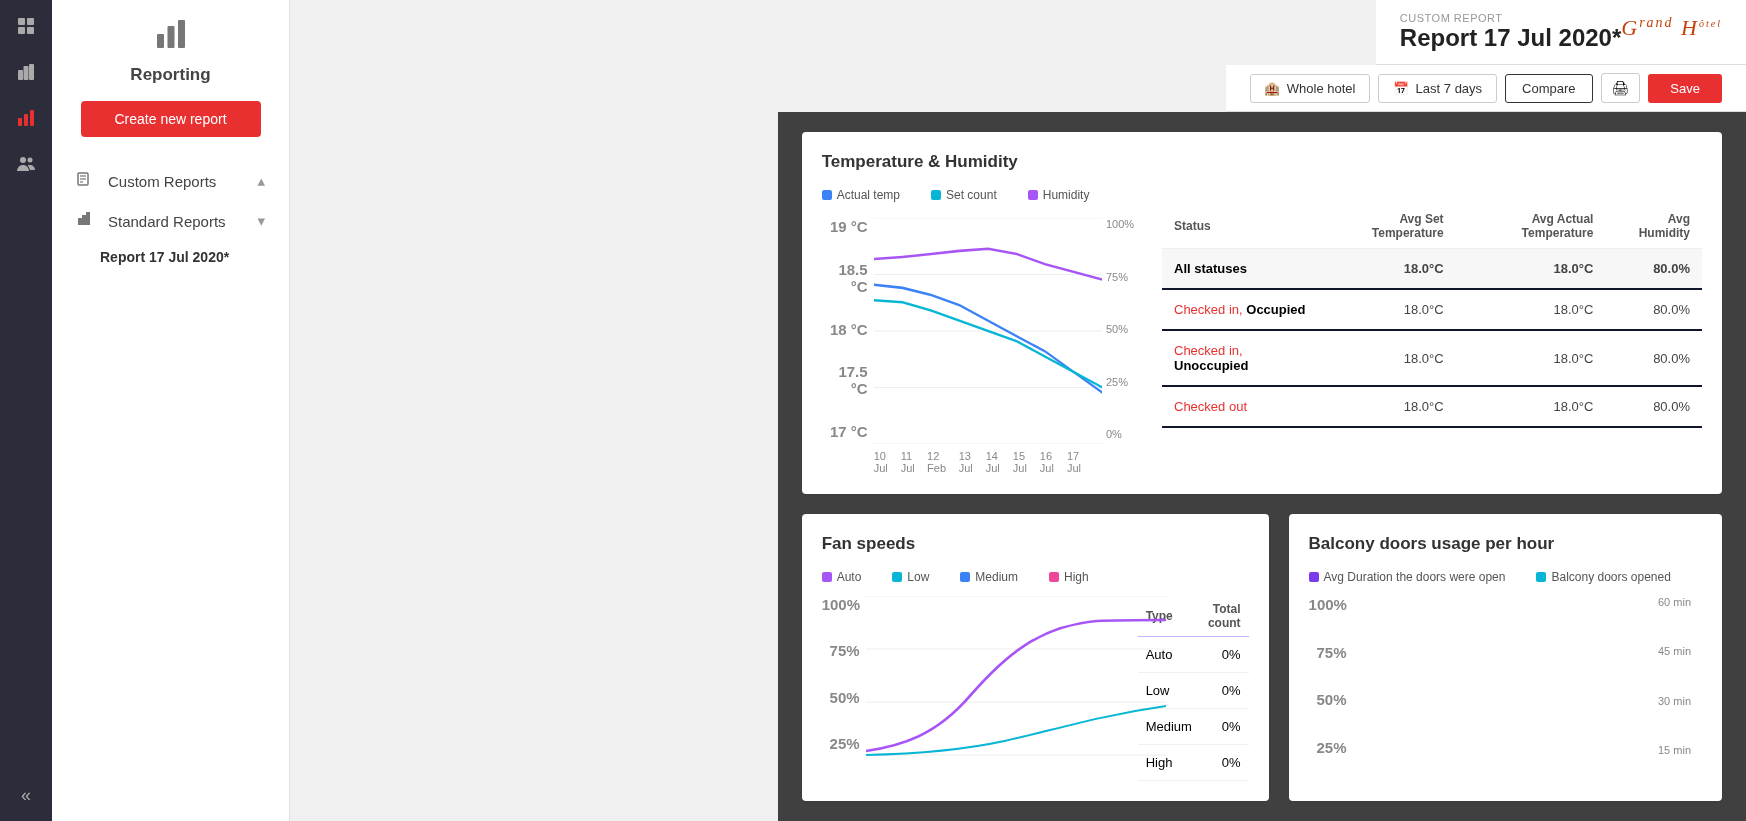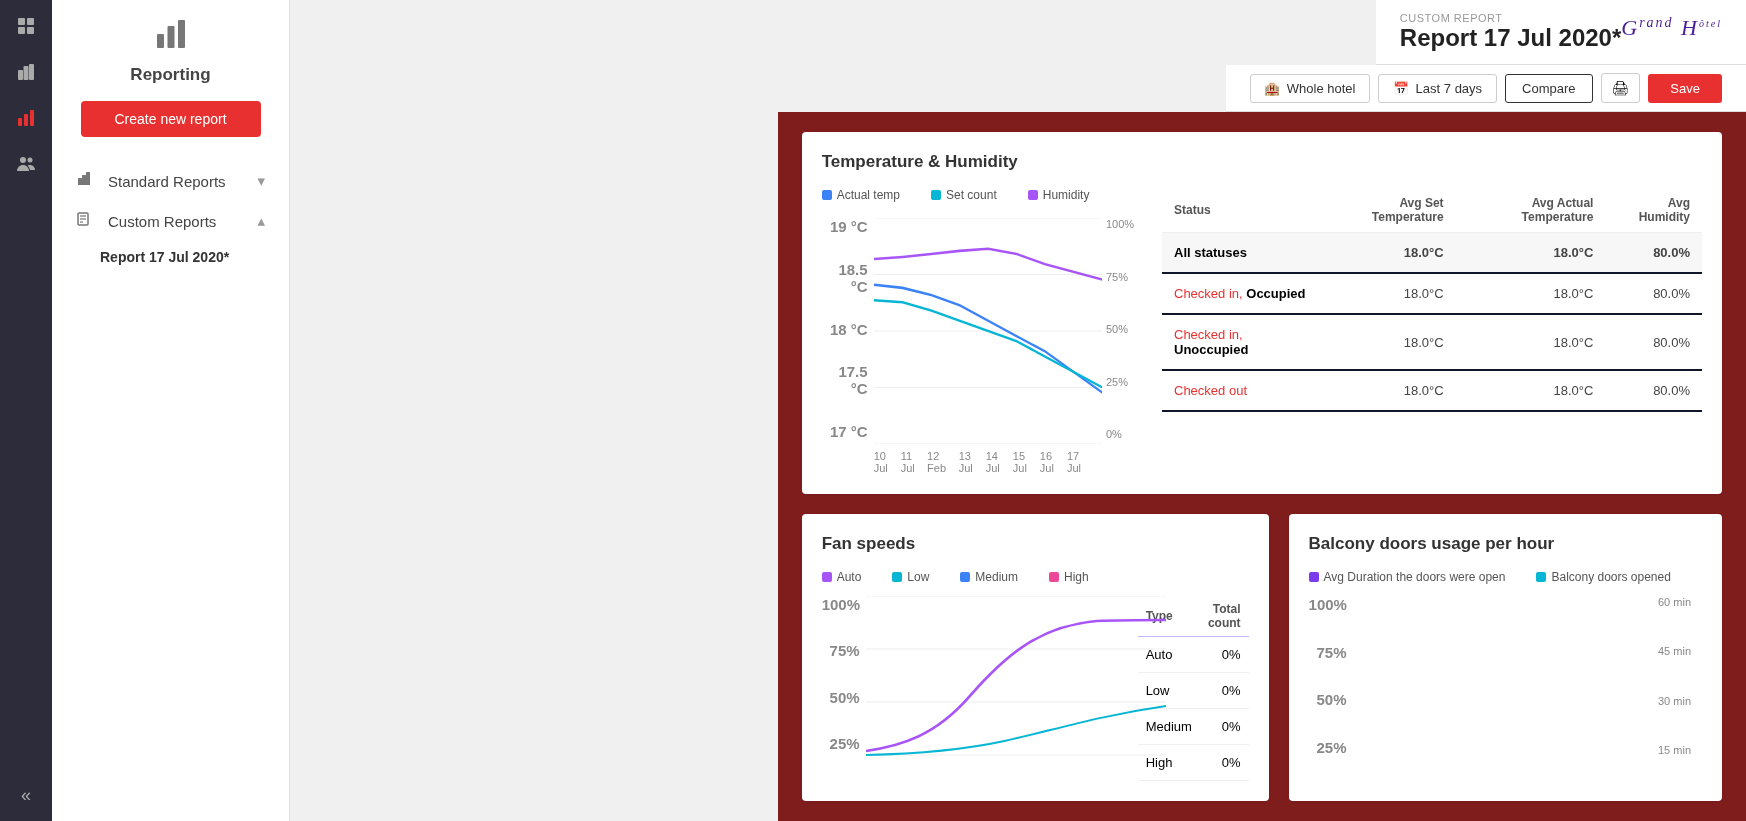--- a/index.html
+++ b/index.html
@@ -68,21 +68,21 @@
       padding: 12px 24px;
       border-bottom: 1px solid #ddd;
       display: flex;
       align-items: center;
       justify-content: space-between;
     }
     .report-meta { display: flex; flex-direction: column; }
     .report-label { font-size: 11px; color: #999; text-transform: uppercase; letter-spacing: 0.5px; }
     .report-title { font-size: 24px; font-weight: 600; color: #222; }
     .header-right { display: flex; align-items: center; gap: 12px; }
-    .hotel-logo { font-size: 22px; font-family: Georgia, serif; letter-spacing: 1px; color: #4c1d95; }
+    .hotel-logo { font-size: 22px; font-family: Georgia, serif; letter-spacing: 1px; color: #c2410c; }
     .hotel-logo span { font-size: 14px; vertical-align: super; }
 
     .toolbar {
       background: #fff;
       padding: 8px 24px;
       border-bottom: 1px solid #ddd;
       display: flex;
       align-items: center;
       gap: 8px;
     }
@@ -103,37 +103,37 @@
     .print-btn {
       padding: 6px 10px; border: 1px solid #ccc; border-radius: 3px;
       background: #fff; cursor: pointer; font-size: 14px;
     }
 
     
     .content-area {
       flex: 1;
       overflow-y: auto;
       padding: 20px 24px;
-      background: #7f1d1d;
+      background: #404040;
     }
 
     
     .card {
       background: #fff;
       border-radius: 4px;
       padding: 20px;
       margin-bottom: 20px;
       box-shadow: 0 1px 3px rgba(0,0,0,0.08);
     }
     .card-title { font-size: 17px; font-weight: 600; color: #333; margin-bottom: 16px; }
 
     
     .chart-with-table { display: flex; gap: 20px; }
     .chart-area { flex: 1; min-width: 0; }
-    .table-area { width: 540px; flex-shrink: 0; }
+    .table-area { width: 540px; flex-shrink: 0; margin-top: 16px; }
 
     
     .legend { display: flex; gap: 31px; margin-bottom: 12px; flex-wrap: wrap; }
     .legend-item { display: flex; align-items: center; gap: 5px; font-size: 12px; color: #555; }
     .legend-dot { width: 10px; height: 10px; border-radius: 2px; }
 
     
     .chart-svg-wrap { position: relative; width: 100%; height: 260px; }
 
     
@@ -241,47 +241,47 @@
     <svg width="36" height="36" viewBox="0 0 36 36" fill="#777">
       <rect x="4" y="18" width="7" height="14" rx="1"></rect>
         <rect x="14.5" y="10" width="7" height="22" rx="1"></rect>
         <rect x="25" y="4" width="7" height="28" rx="1"></rect>
     </svg>
   </div>
   <div class="sidebar-title">Reporting</div>
   <button class="create-btn">Create new report</button>
 
   <div class="sidebar-section">
-    <div class="sidebar-nav-item">
-      <div style="display:flex;align-items:center;gap:8px;">
-        <span class="nav-icon">
-          <svg width="16" height="16" viewBox="0 0 16 16" fill="#777">
-            <rect x="2" y="7" width="4" height="7" rx="0.5"></rect>
-              <rect x="6" y="4" width="4" height="10" rx="0.5"></rect>
-              <rect x="10" y="1" width="4" height="13" rx="0.5"></rect>
-          </svg>
-        </span>
-        <span>Standard Reports</span>
-      </div>
-      <span style="color:#999;">▾</span>
-    </div>
-
     <div class="sidebar-nav-item">
       <div style="display:flex;align-items:center;gap:8px;">
         <span class="nav-icon">
           <svg width="16" height="16" viewBox="0 0 16 16" fill="#777">
             <rect x="2" y="2" width="10" height="12" rx="1" fill="none" stroke="#777" stroke-width="1.5"></rect>
             <line x1="4" y1="5" x2="10" y2="5" stroke="#777" stroke-width="1.2"></line>
             <line x1="4" y1="8" x2="10" y2="8" stroke="#777" stroke-width="1.2"></line>
             <line x1="4" y1="11" x2="7" y2="11" stroke="#777" stroke-width="1.2"></line>
           </svg>
         </span>
         <span>Custom Reports</span>
       </div>
       <span style="color:#999;">▴</span>
+    </div>
+
+    <div class="sidebar-nav-item">
+      <div style="display:flex;align-items:center;gap:8px;">
+        <span class="nav-icon">
+          <svg width="16" height="16" viewBox="0 0 16 16" fill="#777">
+            <rect x="2" y="7" width="4" height="7" rx="0.5"></rect>
+              <rect x="6" y="4" width="4" height="10" rx="0.5"></rect>
+              <rect x="10" y="1" width="4" height="13" rx="0.5"></rect>
+          </svg>
+        </span>
+        <span>Standard Reports</span>
+      </div>
+      <span style="color:#999;">▾</span>
     </div>
 
     <div class="sidebar-sub-item">Report 17 Jul 2020*</div>
   </div>
 </div>
 
 <div class="main">
 
   <div class="top-header">
     <div class="report-meta">

